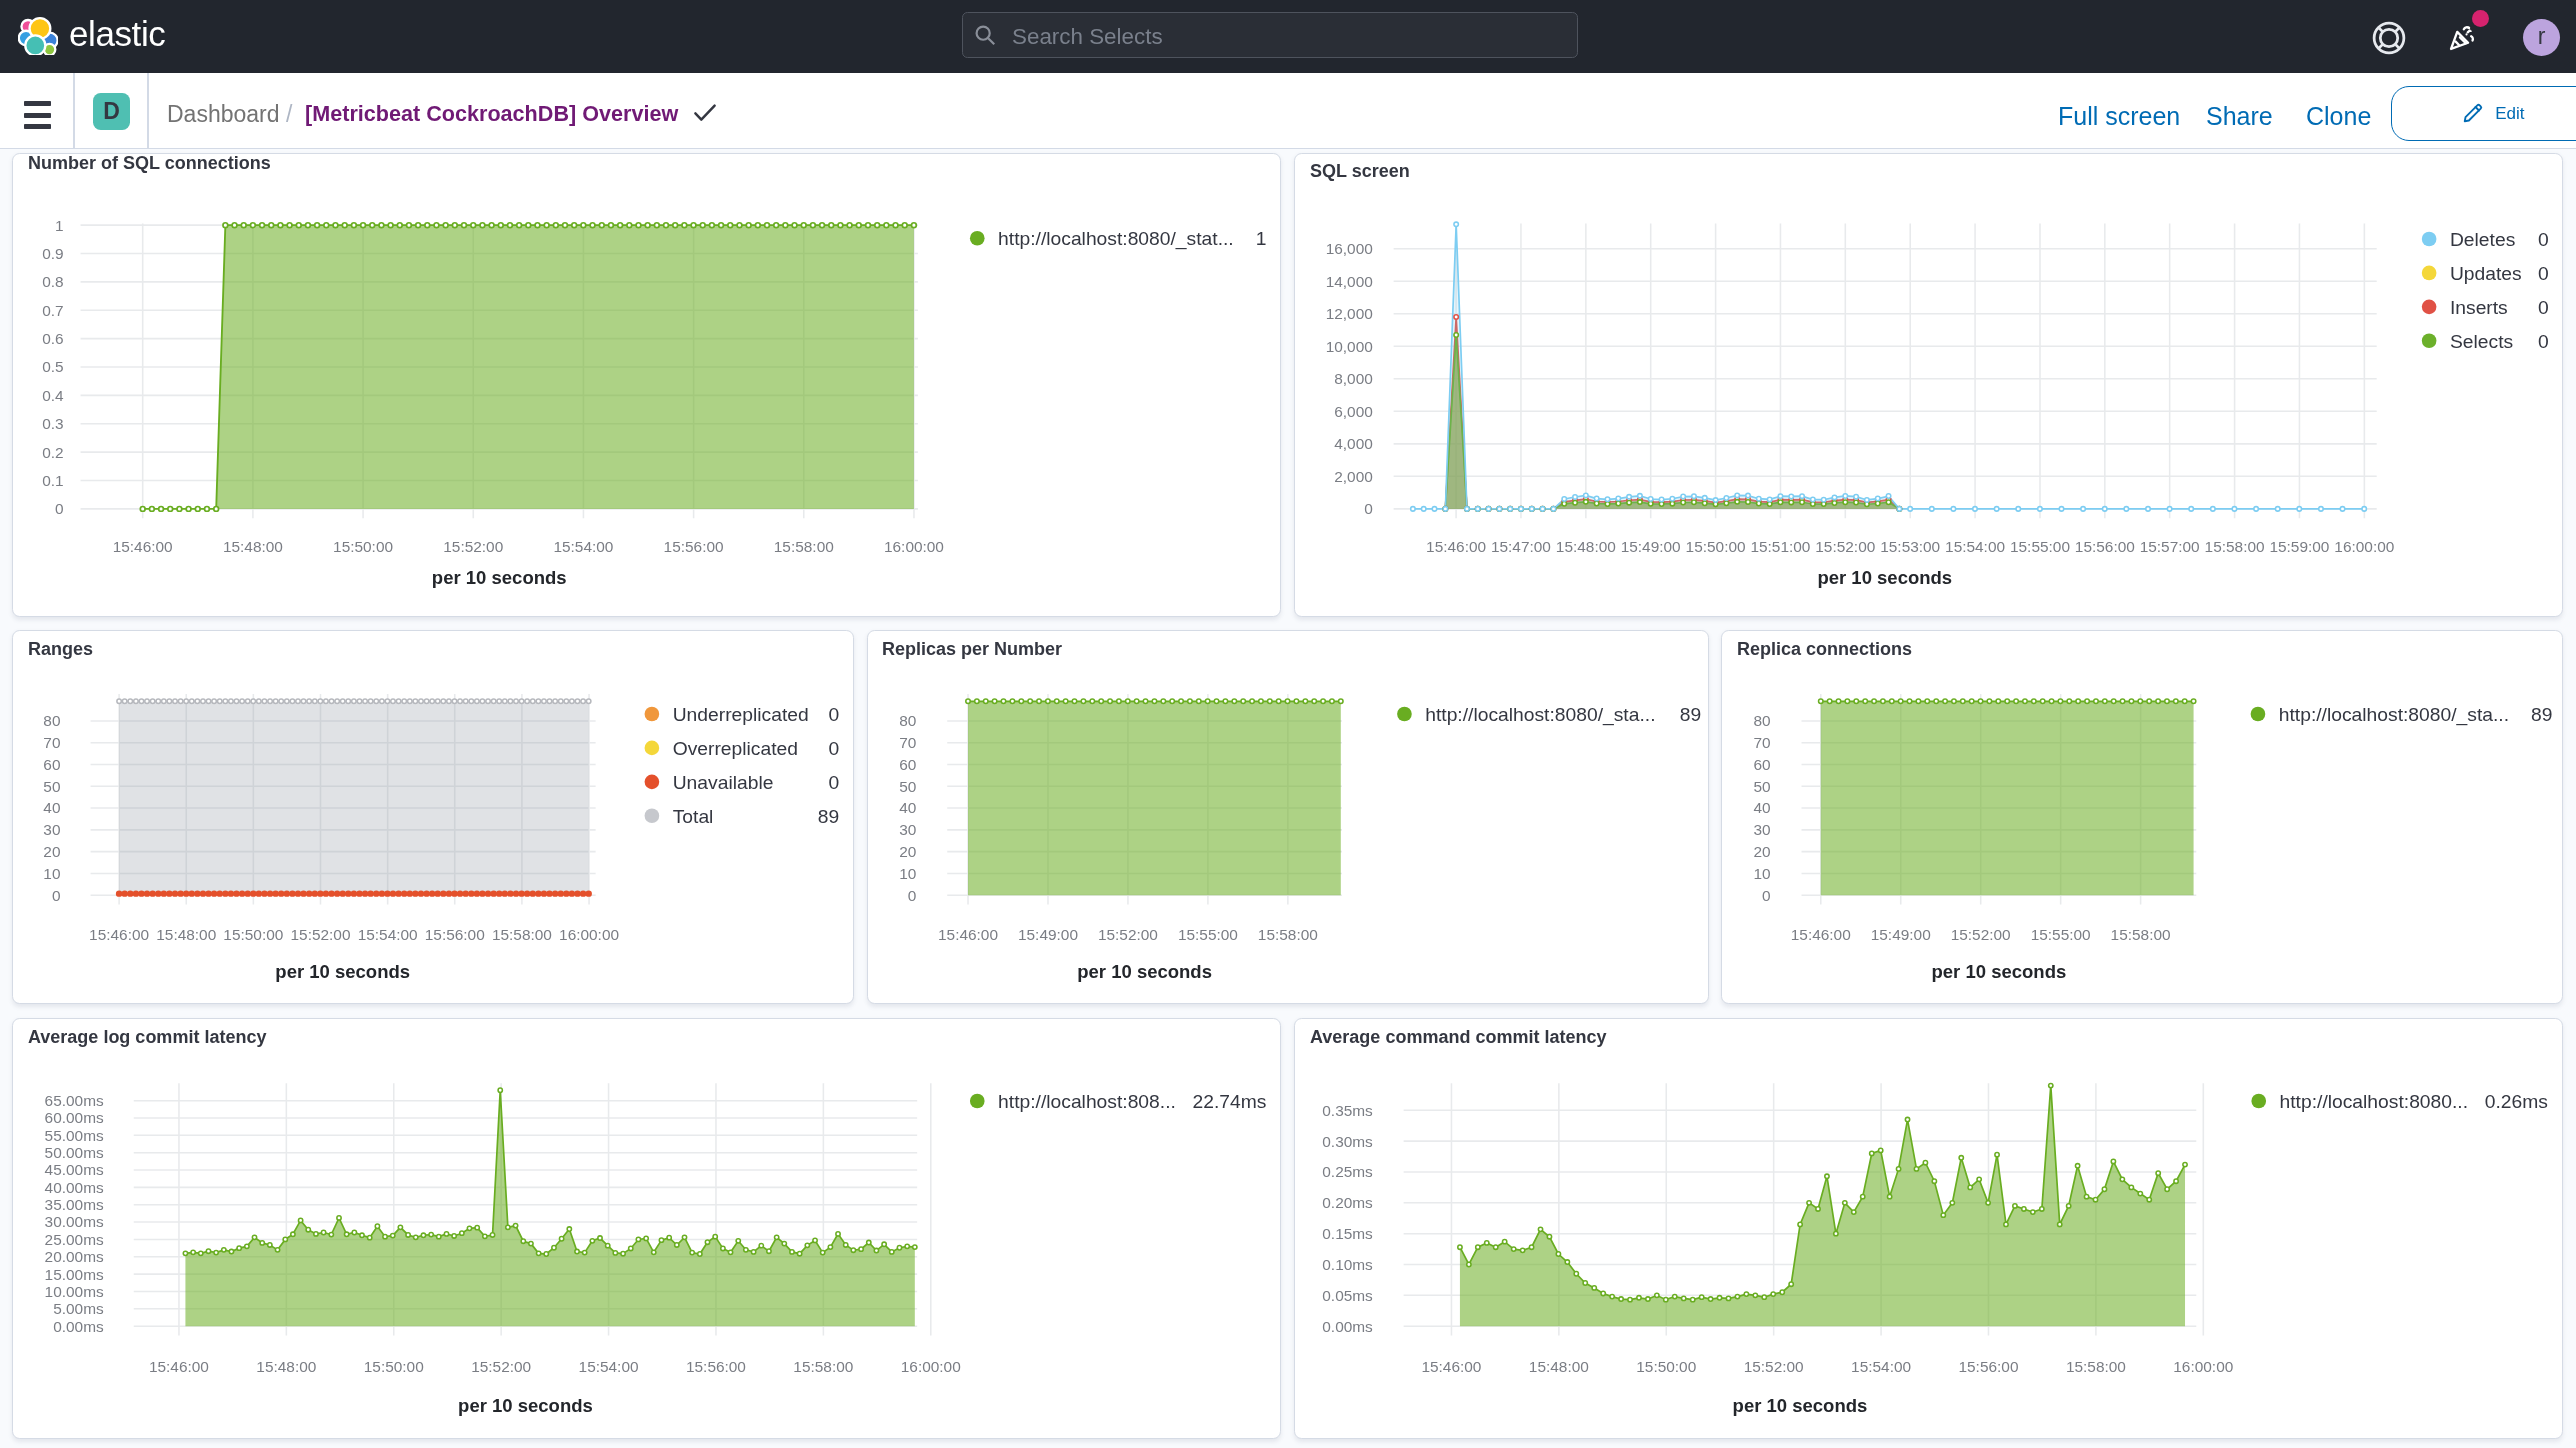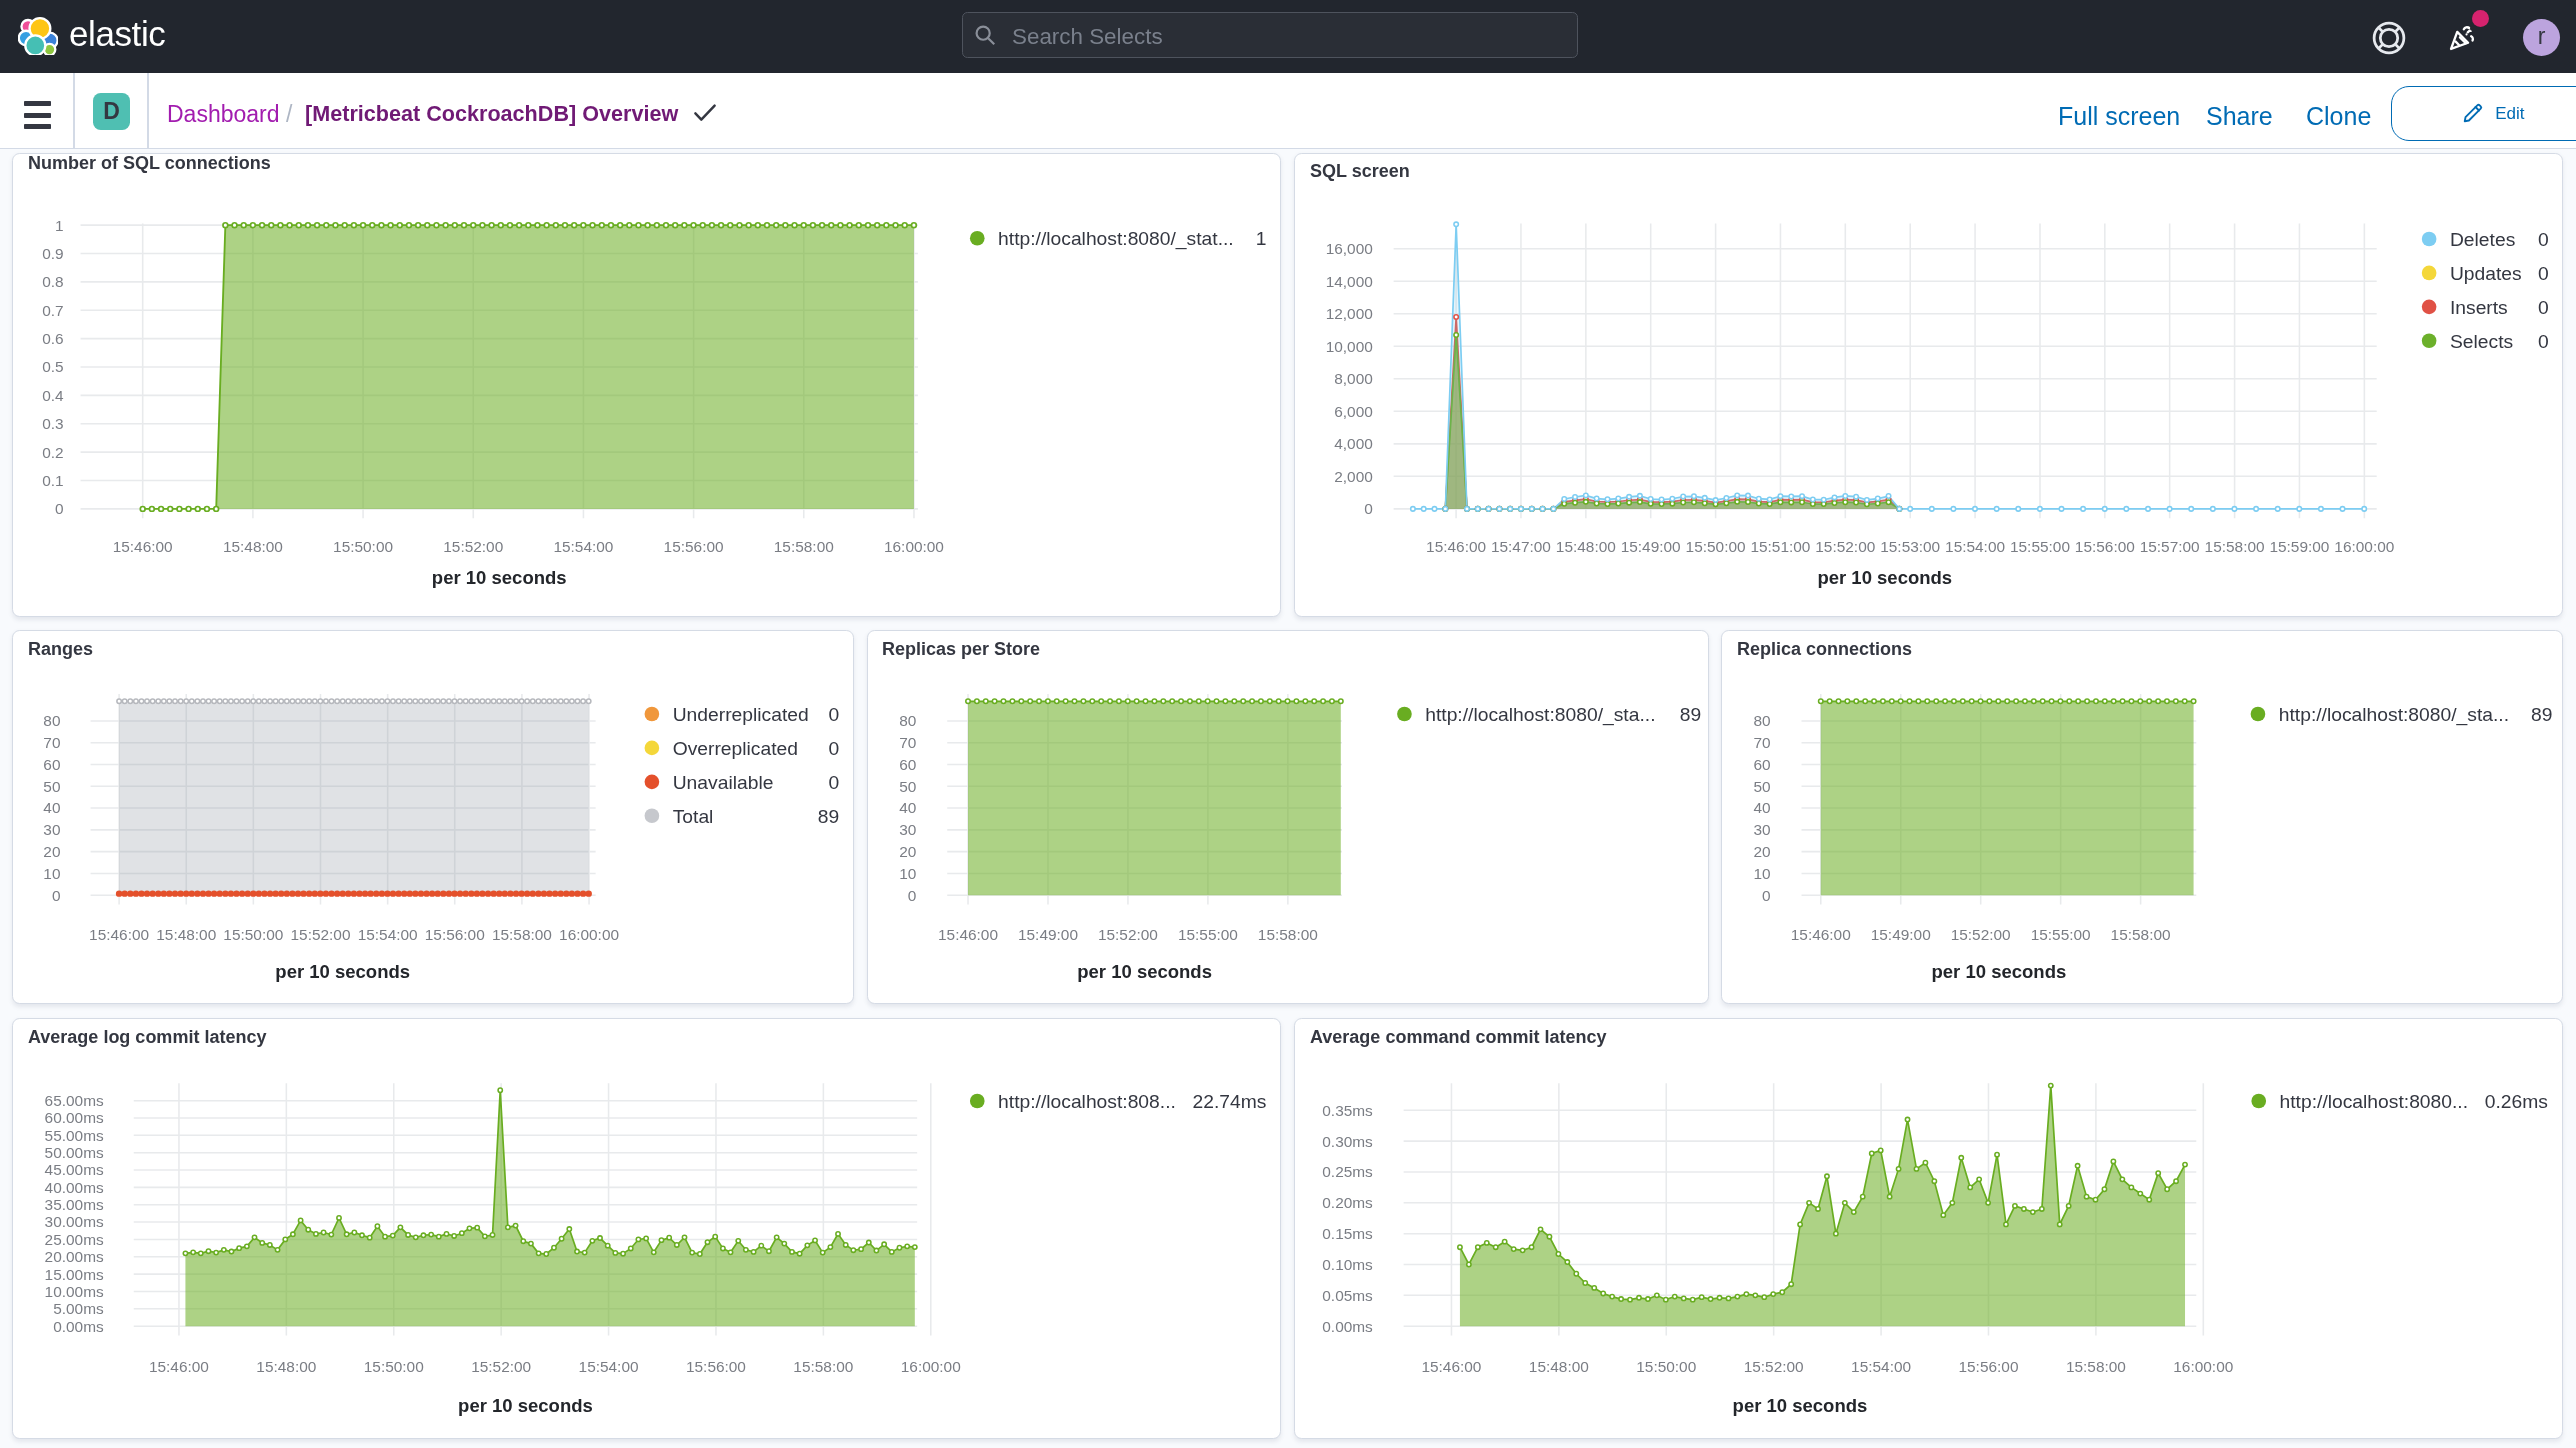--- a/index.html
+++ b/index.html
@@ -5,21 +5,21 @@
 .hdr{position:absolute;left:0;top:0;width:100%;height:73px;background:#22262e}
 .brand{position:absolute;left:69px;top:14px;font-size:35px;color:#fff;letter-spacing:-0.4px}
 .sbox{position:absolute;left:962px;top:11.6px;width:616px;height:46px;border:1.5px solid #4e535d;border-radius:5.4px;background:rgba(255,255,255,0.04)}
 .sph{position:absolute;left:1012px;top:24px;font-size:22.4px;color:#7a808c}
 .badge{position:absolute;left:2472px;top:10px;width:17px;height:17px;border-radius:50%;background:#D6236E}
 .avatar{position:absolute;left:2523px;top:18.5px;width:37px;height:37px;border-radius:50%;background:#BCA4DE;color:#343741;font-size:23px;text-align:center;line-height:35px}
 .tbar{position:absolute;left:0;top:73px;width:100%;height:76px;background:#fff;border-bottom:1.5px solid #d3dae6}
 .vsep{position:absolute;top:73px;height:75px;width:1.5px;background:#d3dae6}
 .ham{position:absolute;left:24px;width:27px;height:4.6px;background:#343741;border-radius:0.8px}
 .dtile{position:absolute;left:93px;top:93px;width:37px;height:37px;border-radius:7.7px;background:#4FBFB2;color:#343741;font-weight:bold;font-size:23px;text-align:center;line-height:37px}
-.crumb{position:absolute;top:101px;font-size:23px;color:#a21caf}
+.crumb{position:absolute;top:101px;font-size:23px;color:#737373}
 .link{position:absolute;top:102px;font-size:25px;color:#006BB4}
 .editbtn{position:absolute;left:2391px;top:86px;width:204px;height:55px;border:1.5px solid #006BB4;border-radius:18px;color:#006BB4;font-size:17px;font-weight:500;display:flex;align-items:center;justify-content:center;white-space:nowrap}
 .panel{position:absolute;background:#fff;border:1.5px solid #d5dbe5;border-radius:7.7px;box-shadow:0 2.3px 4.6px rgba(90,100,120,0.12)}
 .ptitle{position:absolute;font-size:18px;font-weight:bold;color:#343741}
 svg{display:block}
 </style></head>
 <body>
 <div class="hdr"></div>
 <svg width="40" height="40" viewBox="0 0 52 52" style="position:absolute;left:18px;top:15.4px">
 <g stroke="#fff" stroke-width="3">
@@ -83,21 +83,21 @@
 <path d="M10.1 3.5l2.4 2.4"></path>
 </g>
     </svg>Edit</div>
 <div class="panel" style="left:12.3px;top:153px;width:1269px;height:464px"></div>
 <div class="ptitle" style="left:28px;top:153px">Number of SQL connections</div>
 <div class="panel" style="left:1294px;top:153px;width:1269px;height:464px"></div>
 <div class="ptitle" style="left:1310px;top:161px">SQL screen</div>
 <div class="panel" style="left:12.3px;top:630px;width:842px;height:374px"></div>
 <div class="ptitle" style="left:28px;top:639px">Ranges</div>
 <div class="panel" style="left:867px;top:630px;width:842px;height:374px"></div>
-<div class="ptitle" style="left:882px;top:639px">Replicas per Store</div>
+<div class="ptitle" style="left:882px;top:639px">Replicas per Number</div>
 <div class="panel" style="left:1721px;top:630px;width:842px;height:374px"></div>
 <div class="ptitle" style="left:1737px;top:639px">Replica connections</div>
 <div class="panel" style="left:12.3px;top:1018px;width:1269px;height:421px"></div>
 <div class="ptitle" style="left:28px;top:1027px">Average log commit latency</div>
 <div class="panel" style="left:1294px;top:1018px;width:1269px;height:421px"></div>
 <div class="ptitle" style="left:1310px;top:1027px">Average command commit latency</div>
 <svg style="position:absolute;left:0;top:0" width="2576" height="1448" font-family="Liberation Sans,sans-serif" viewBox="0 0 3340 1878">
 <path d="M104 660.0H1190 M104 623.2H1190 M104 586.4H1190 M104 549.6H1190 M104 512.8H1190 M104 476.0H1190 M104 439.2H1190 M104 402.4H1190 M104 365.6H1190 M104 328.8H1190 M104 292.0H1190 M184.6 290V672 M327.5 290V672 M470.4 290V672 M613.3 290V672 M756.2 290V672 M899.1 290V672 M1042.0 290V672 M1184.9 290V672" stroke="rgba(130,137,150,0.18)" stroke-width="2" fill="none"></path>
 <path d="M279.9 660L291.8 292L1184.8 292L1184.8 660Z" fill="rgba(105,173,33,0.55)"></path>
 <path d="M184.6 660.0L196.5 660.0L208.4 660.0L220.3 660.0L232.2 660.0L244.1 660.0L256.0 660.0L267.9 660.0L279.9 660.0L291.8 292.0L303.7 292.0L315.6 292.0L327.5 292.0L339.4 292.0L351.3 292.0L363.2 292.0L375.1 292.0L387.0 292.0L398.9 292.0L410.8 292.0L422.7 292.0L434.6 292.0L446.6 292.0L458.5 292.0L470.4 292.0L482.3 292.0L494.2 292.0L506.1 292.0L518.0 292.0L529.9 292.0L541.8 292.0L553.7 292.0L565.6 292.0L577.5 292.0L589.4 292.0L601.3 292.0L613.3 292.0L625.2 292.0L637.1 292.0L649.0 292.0L660.9 292.0L672.8 292.0L684.7 292.0L696.6 292.0L708.5 292.0L720.4 292.0L732.3 292.0L744.2 292.0L756.1 292.0L768.0 292.0L780.0 292.0L791.9 292.0L803.8 292.0L815.7 292.0L827.6 292.0L839.5 292.0L851.4 292.0L863.3 292.0L875.2 292.0L887.1 292.0L899.0 292.0L910.9 292.0L922.8 292.0L934.7 292.0L946.6 292.0L958.6 292.0L970.5 292.0L982.4 292.0L994.3 292.0L1006.2 292.0L1018.1 292.0L1030.0 292.0L1041.9 292.0L1053.8 292.0L1065.7 292.0L1077.6 292.0L1089.5 292.0L1101.4 292.0L1113.3 292.0L1125.3 292.0L1137.2 292.0L1149.1 292.0L1161.0 292.0L1172.9 292.0L1184.8 292.0" fill="none" stroke="#69AD21" stroke-width="2.4"></path>

